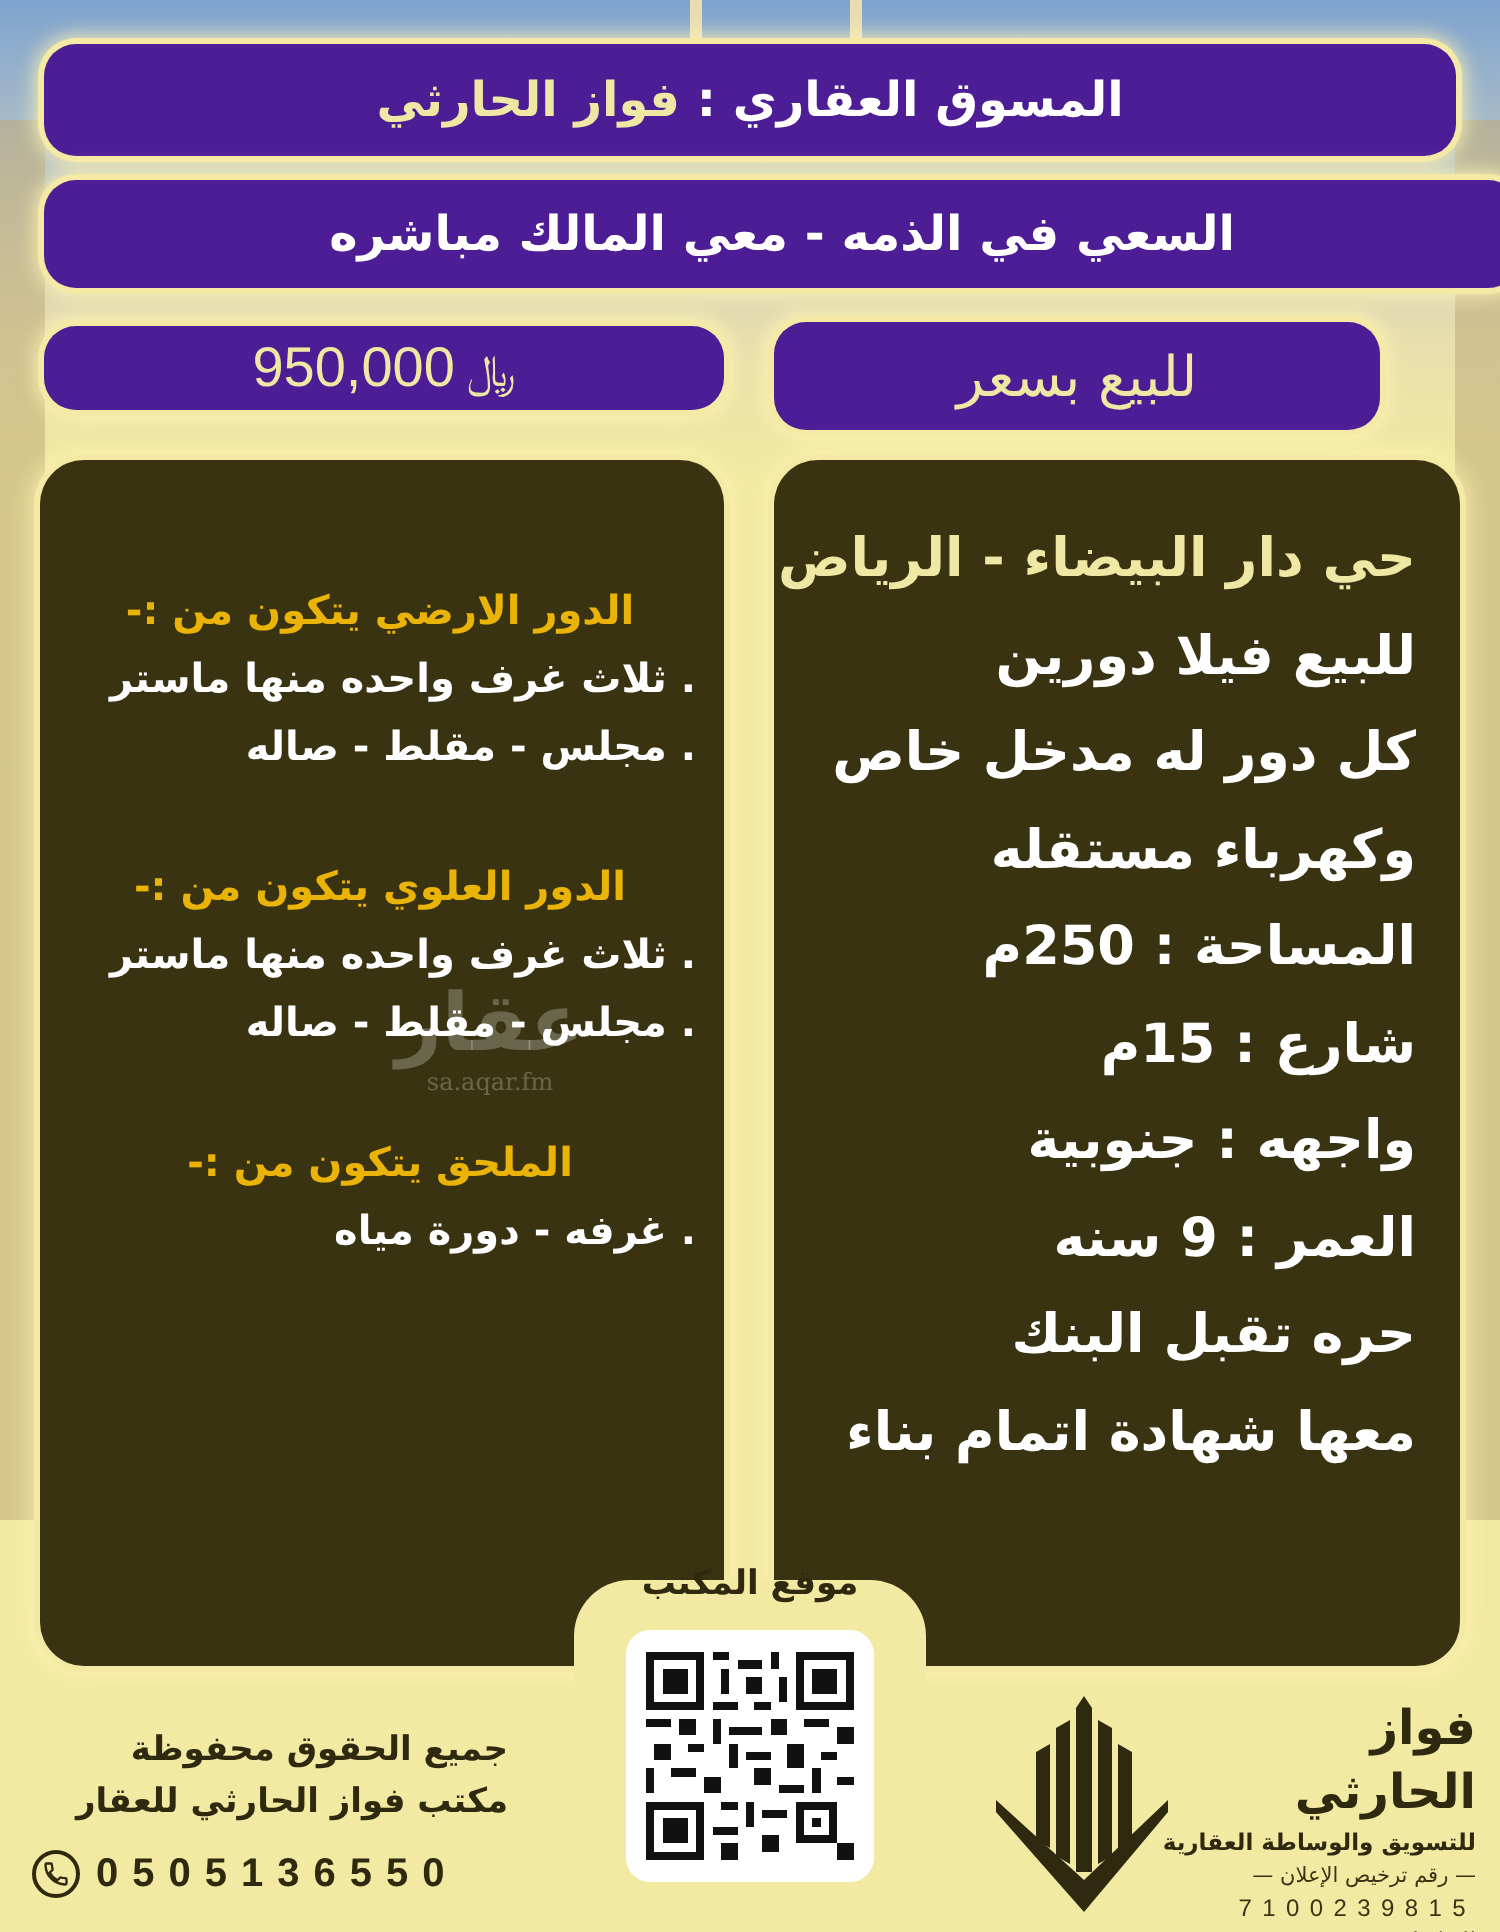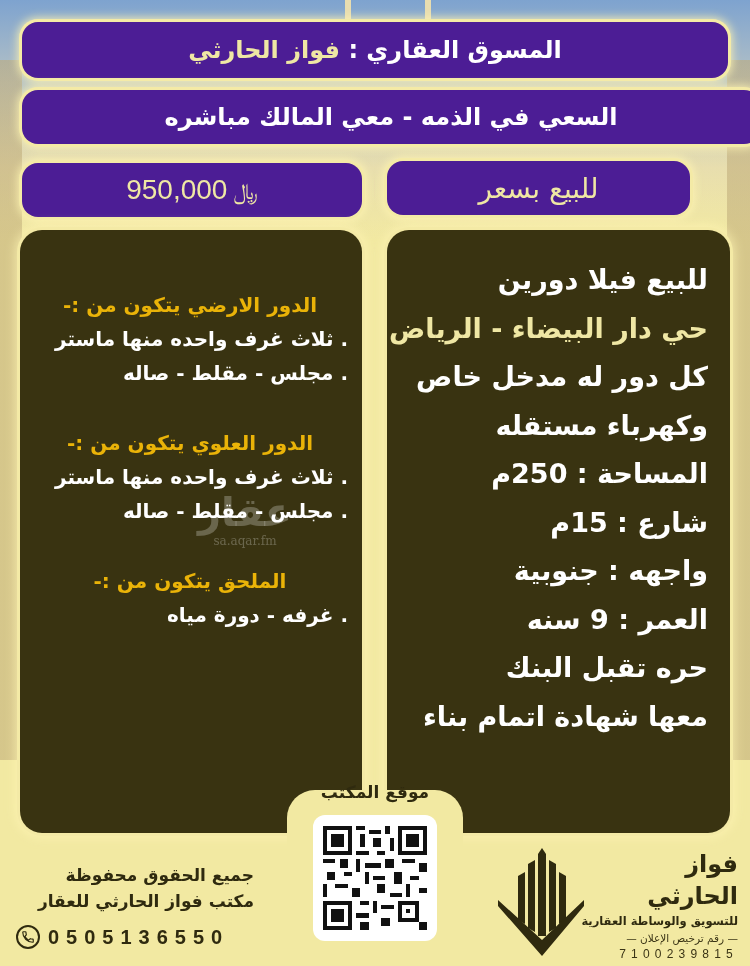--- a/index.html
+++ b/index.html
@@ -28,21 +28,21 @@
     display: flex; align-items: center; justify-content: center;
     direction: rtl;
   }
   .title-bar { left: 22px; top: 22px; width: 706px; height: 56px; }
   .title-bar .t {
     font-size: 24px; font-weight: bold; color: #ffffff;
   }
   .title-bar .accent { color: #efe7a4; }
   .sub-bar { left: 22px; top: 90px; width: 738px; height: 54px; }
   .sub-bar .t { font-size: 24px; font-weight: bold; color: #ffffff; }
-  .price-bar { left: 22px; top: 163px; width: 340px; height: 54px; }
+  .price-bar { left: 22px; top: 163px; width: 340px; height: 42px; }
   .price-bar .t { font-size: 28px; color: #efe7a4; font-family: "Liberation Sans", sans-serif; direction:ltr; }
   .price-bar .cur { font-size: 22px; margin-left: 6px; color:#efe7a4; }
   .sale-bar { left: 387px; top: 161px; width: 303px; height: 54px; }
   .sale-bar .t { font-size: 28px; color: #efe7a4; letter-spacing: 2px; }
 
   .panel {
     position: absolute; background: #393311;
     box-shadow: 0 0 0 3px #f4eaa6, 0 0 12px 4px rgba(255,245,180,.8);
     direction: rtl;
   }
@@ -117,22 +117,22 @@
 </div>
 
 <div class="bar price-bar">
   <div class="t">
     <span>950,000</span><span class="cur">﷼</span>
   </div>
 </div>
 
 <div class="panel panel-right">
   <div class="lines" id="detail-lines">
+      <div class="line hl">حي دار البيضاء - الرياض</div>
       <div class="line">للبيع فيلا دورين</div>
-      <div class="line hl">حي دار البيضاء - الرياض</div>
       <div class="line">كل دور له مدخل خاص</div>
       <div class="line">وكهرباء مستقله</div>
       <div class="line">المساحة : 250م</div>
       <div class="line">شارع : 15م</div>
       <div class="line">واجهه : جنوبية</div>
       <div class="line">العمر : 9 سنه</div>
       <div class="line">حره تقبل البنك</div>
       <div class="line">معها شهادة اتمام بناء</div>
     </div>
 </div>

